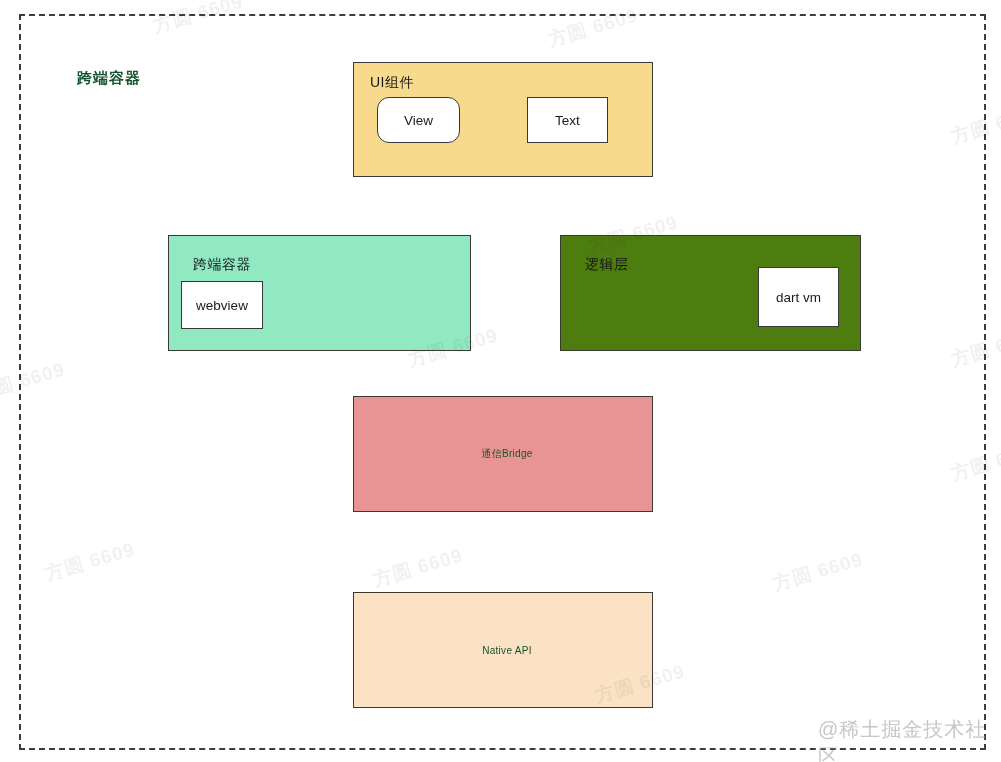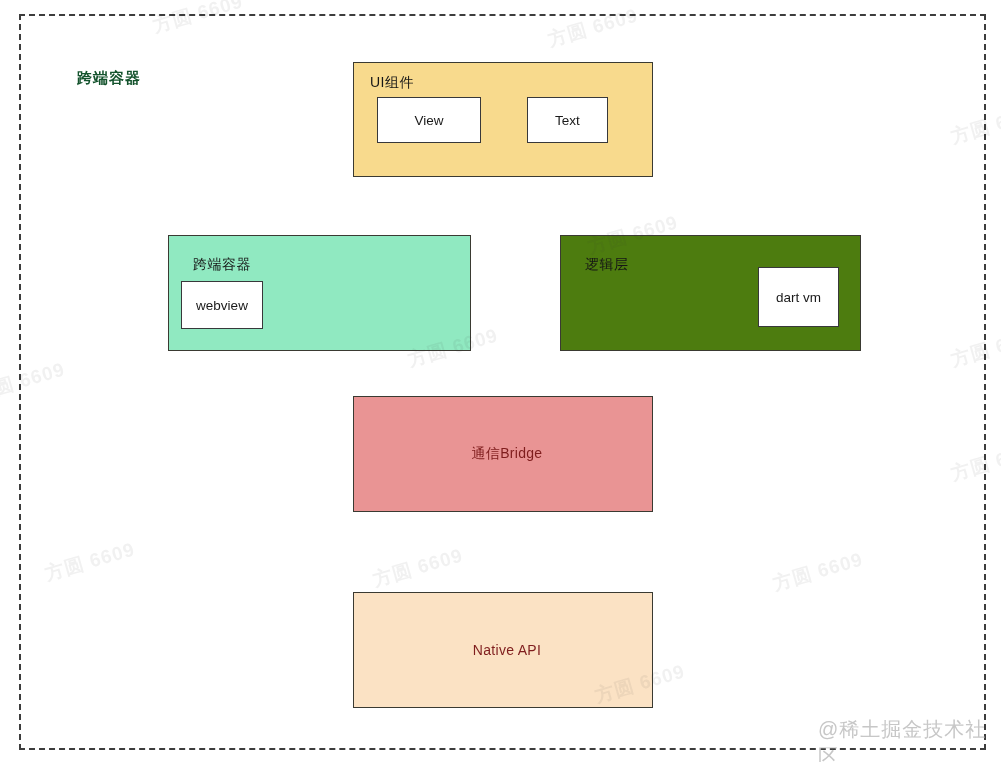--- a/index.html
+++ b/index.html
@@ -30,34 +30,34 @@
   }
 
   .group-ui      { left: 353px; top: 62px;  width: 300px; height: 115px; background: #f8da8d; }
   .group-render  { left: 168px; top: 235px; width: 303px; height: 116px; background: #90e9c1; }
   .group-logic   { left: 560px; top: 235px; width: 301px; height: 116px; background: #4d7c0f; }
   .group-bridge  { left: 353px; top: 396px; width: 300px; height: 116px; background: #e99494; }
   .group-native  { left: 353px; top: 592px; width: 300px; height: 116px; background: #fbe2c4; }
 
   .group-render .group-label, .group-logic .group-label { left: 24px; top: 20px; }
 
-  .box-view    { left: 23px;  top: 34px; width: 104px; height: 46px; }
+  .box-view    { left: 23px;  top: 34px; width: 83px; height: 46px; border-radius: 12px; }
   .box-text    { left: 173px; top: 34px; width: 81px;  height: 46px; }
 
   .box-webview { left: 12px;  top: 45px; width: 82px;  height: 48px; }
   .box-nativer { left: 105px; top: 45px; width: 81px;  height: 48px; }
   .box-selfeng { left: 202px; top: 45px; width: 81px;  height: 48px; }
 
   .box-jseng   { left: 35px;  top: 45px; width: 81px;  height: 48px; }
   .box-dartvm  { left: 197px; top: 31px; width: 81px;  height: 60px; }
 
   .solo-label {
     position: absolute; inset: 0;
     display: flex; align-items: center; justify-content: center;
-    font-size: 14px; color: #7f1d1d; letter-spacing: 0.3px; margin-left: 8px;
+    font-size: 10px; color: #14532d; letter-spacing: 0.3px; margin-left: 8px;
   }
 
   .watermark {
     position: absolute; z-index: 5;
     font-size: 19px; font-weight: 700; letter-spacing: 1px;
     color: rgba(60, 60, 60, 0.07);
     transform: rotate(-16deg); transform-origin: left top;
     white-space: nowrap; pointer-events: none;
   }
 

